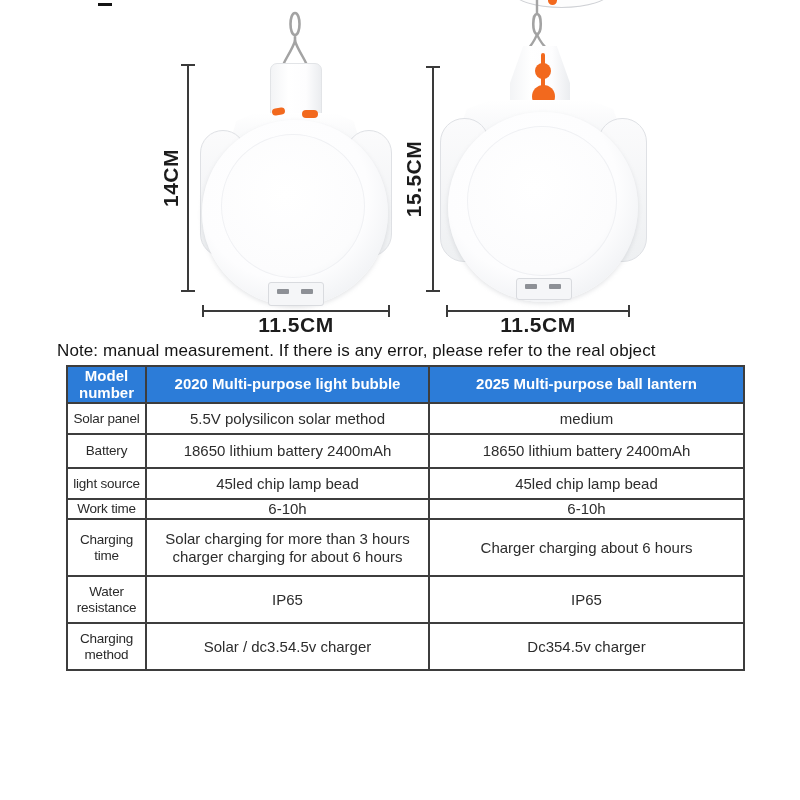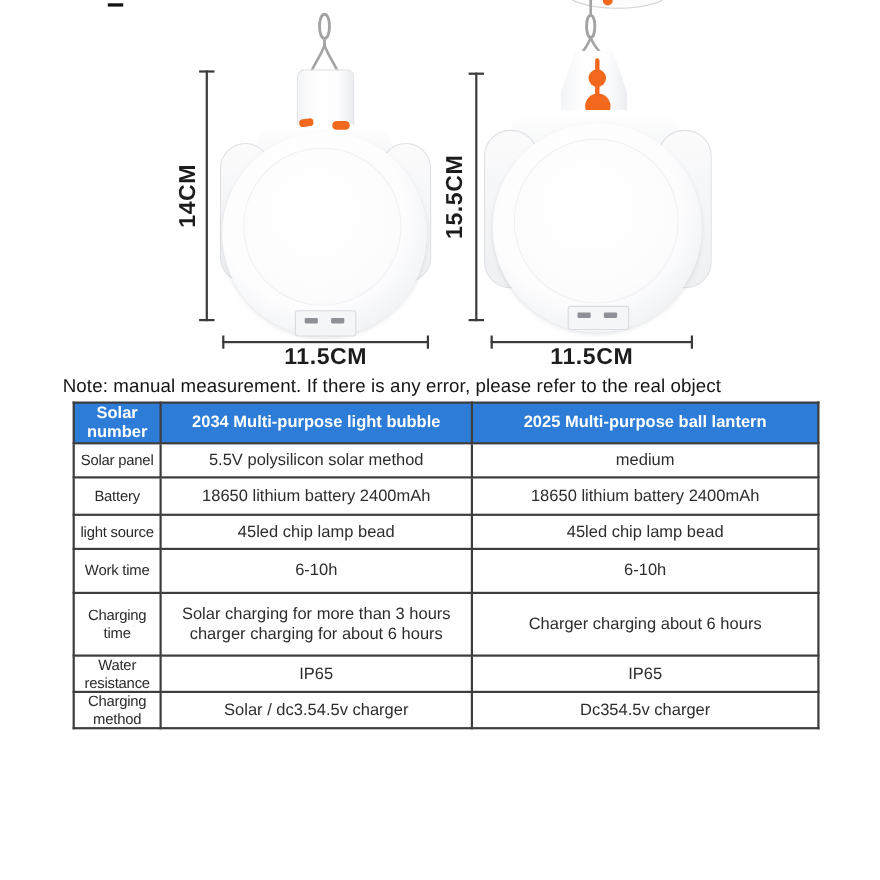--- a/index.html
+++ b/index.html
@@ -50,22 +50,22 @@
 
   
   table.spec{position:absolute;left:66px;top:365px;width:677px;border-collapse:collapse;
              table-layout:fixed;background:#fff;}
   table.spec,table.spec th,table.spec td{border:2px solid var(--table-border);}
   table.spec th{background:var(--header-bg);color:var(--header-text);font-weight:700;font-size:15px;
                 line-height:1.12;white-space:pre-line;padding:0;text-align:center;}
   table.spec td{padding:0 2px;text-align:center;vertical-align:middle;font-size:15px;color:#2d2d2d;
                 line-height:1.18;white-space:pre-line;border-radius:11px;}
   table.spec td.lbl{font-size:13.5px;letter-spacing:-.2px;color:#2a2a2a;line-height:1.12;}
-  tr.rh37{height:37px}tr.rh31{height:31px}tr.rh34{height:34px}tr.rh32{height:40px}
-  tr.rh57{height:57px}tr.rh35{height:33px}tr.rh28{height:28px}tr.rh77{height:77px}
+  tr.rh37{height:37px}tr.rh31{height:31px}tr.rh34{height:34px}tr.rh32{height:20px}
+  tr.rh57{height:57px}tr.rh35{height:47px}tr.rh28{height:28px}tr.rh77{height:77px}
 </style>
 </head>
 <body>
 
 <div class="stage">
 
   <div class="remnant-dash" style="left:98px;top:3px;width:14px;height:3px;"></div>
   <div class="remnant-disc" style="left:513px;top:-24px;width:95px;height:30px;"></div>
   <div class="orange-dot" style="left:548px;top:-4px;width:9px;height:9px;"></div>
 
@@ -124,23 +124,23 @@
   <div class="note">Note: manual measurement. If there is any error, please refer to the real object</div>
 
   <table class="spec">
     <colgroup>
         <col style="width:79px">
         <col style="width:283px">
         <col style="width:315px">
       </colgroup>
     <tbody>
         <tr class="rh37">
-      <th>Solar
+      <th>Model
 number</th>
-      <th>2034 Multi-purpose light bubble</th>
+      <th>2020 Multi-purpose light bubble</th>
       <th>2025 Multi-purpose ball lantern</th>
     </tr>
     <tr class="rh31">
       <td class="lbl">Solar panel</td>
       <td>5.5V polysilicon solar method</td>
       <td>medium</td>
     </tr>
     <tr class="rh34">
       <td class="lbl">Battery</td>
       <td>18650 lithium battery 2400mAh</td>

